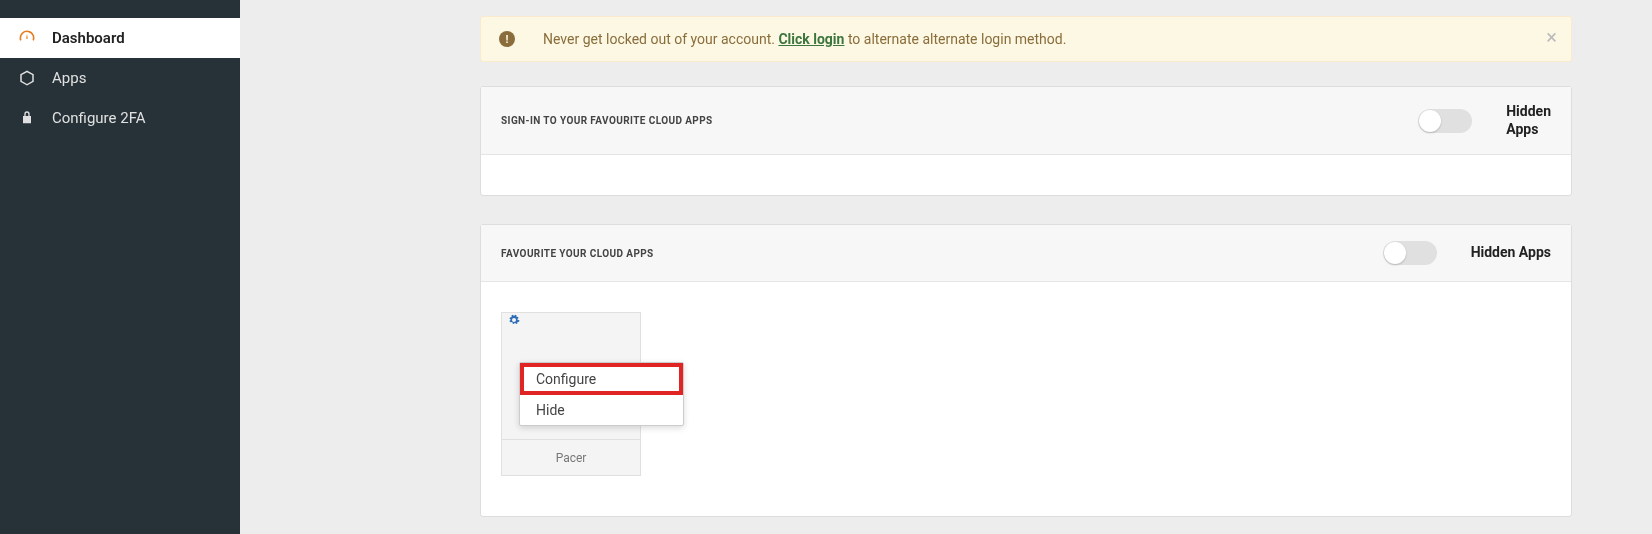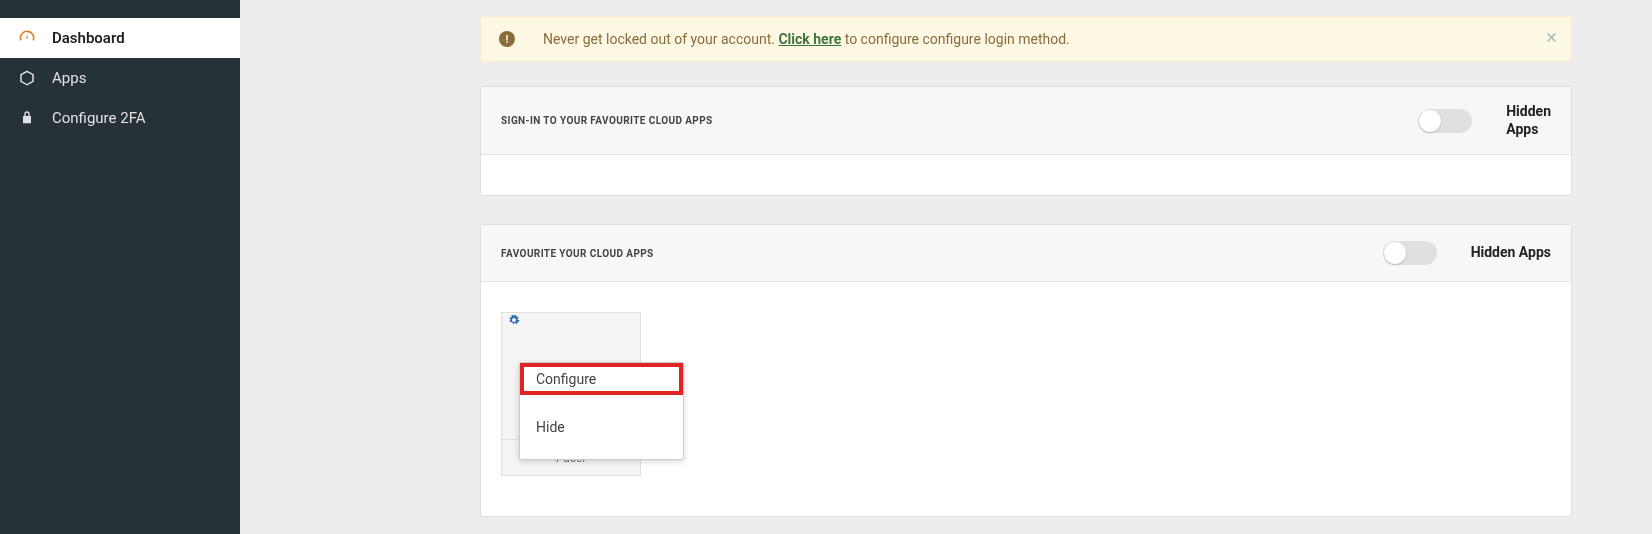--- a/index.html
+++ b/index.html
@@ -164,21 +164,21 @@
       top: 24px; left: 17px;
       width: 165px;
       background: #fff;
       border: 1px solid #ccc;
       border-radius: 2px;
       box-shadow: 0 2px 6px rgba(0,0,0,0.15);
       z-index: 10;
       margin-top: 25px;
     }
     .dropdown-item {
-      padding: 24px 16px;
+      padding: 7px 16px;
       font-size: 14px;
       color: #444;
       cursor: pointer;
     }
     .dropdown-item.highlight {
       border: 4px solid #e02424;
       padding: 4px 12px;
     }
 
     .cfg-body {
@@ -225,21 +225,21 @@
 <div class="main">
 
   <div class="alert">
     <span class="info-icon">
       <svg viewBox="0 0 16 16" width="16" height="16">
           <circle cx="8" cy="8" r="8" fill="#8a6d3b"></circle>
           <text x="8" y="12" text-anchor="middle" font-size="11" fill="#fcf8e3" font-weight="bold">!</text>
         </svg>
     </span>
     <span>
-      <span>Never get locked out of your account. </span><a href="#">Click here</a><span> to configure configure login method.</span>
+      <span>Never get locked out of your account. </span><a href="#">Click login</a><span> to alternate alternate login method.</span>
     </span>
     <span class="close">×</span>
   </div>
 
   <div class="panel">
     <div class="panel-header">
       <span class="panel-title">SIGN-IN TO YOUR FAVOURITE CLOUD APPS</span>
       <div class="hidden-apps-group">
         <div class="toggle">
             <div class="knob"></div>

